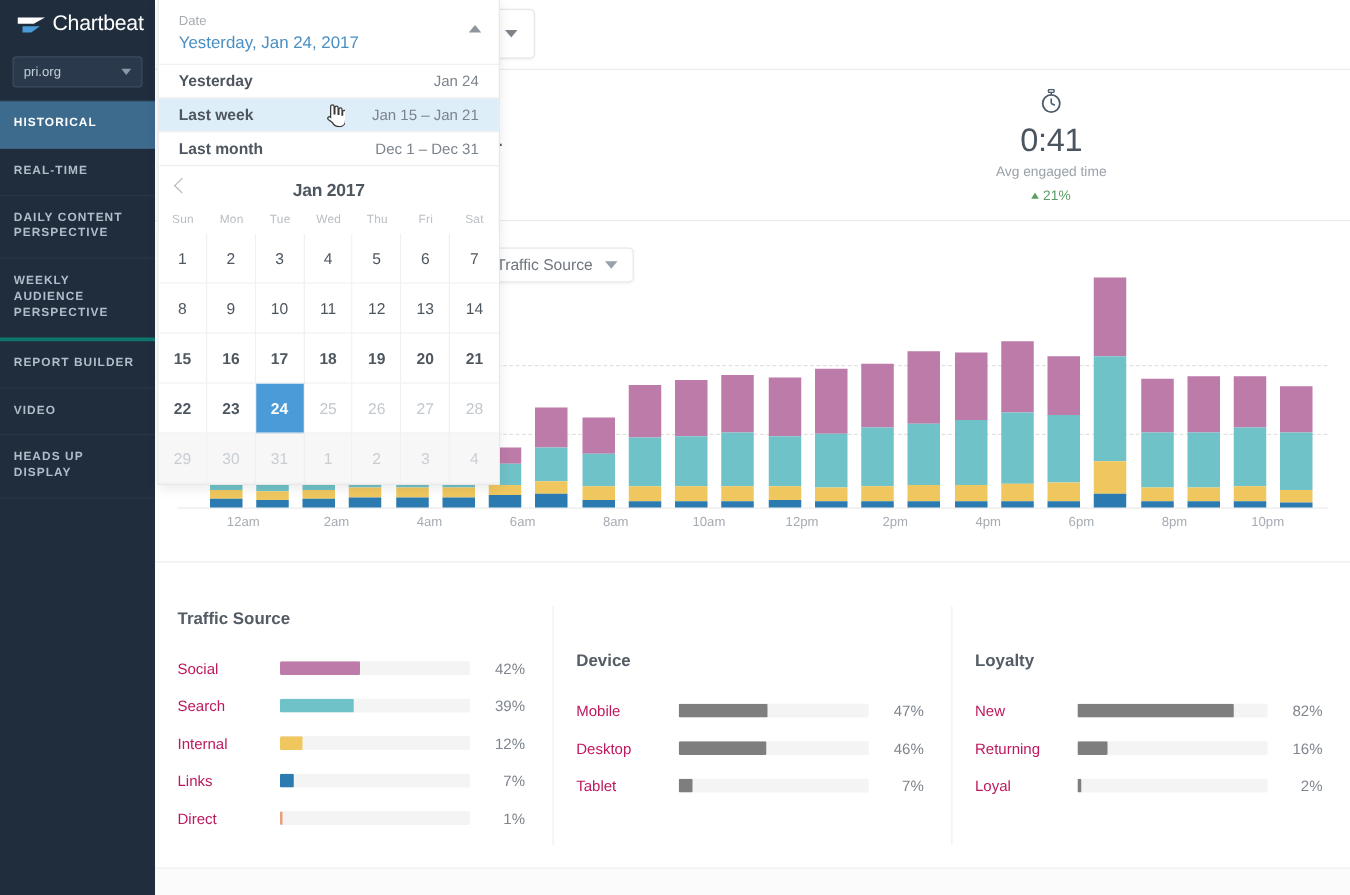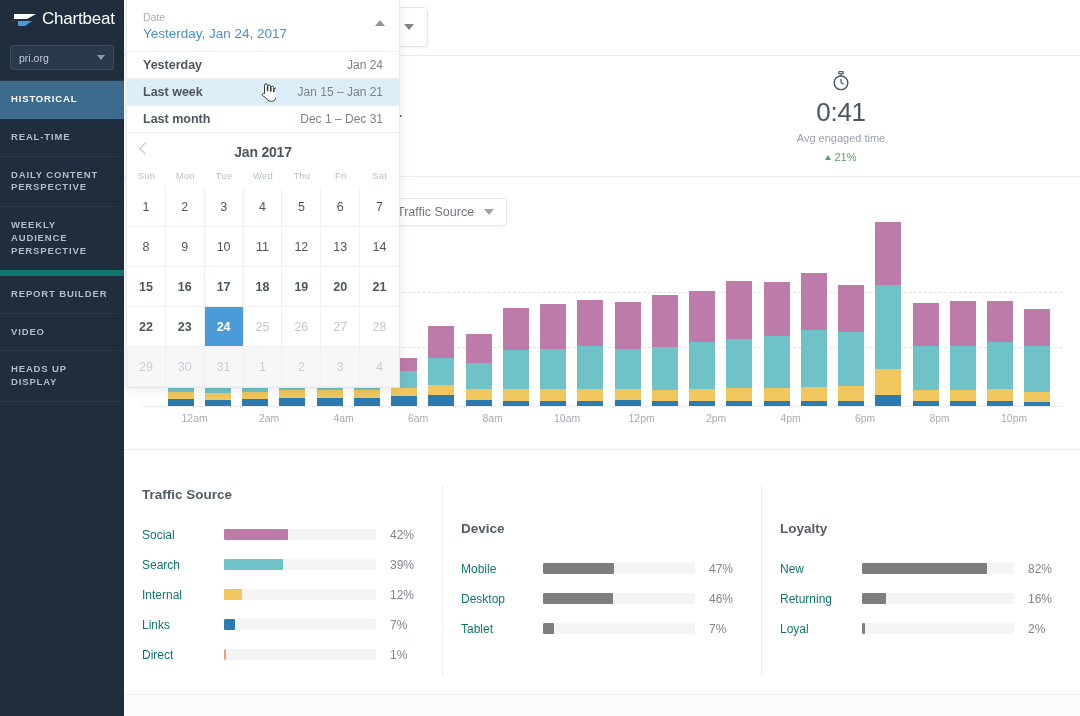--- a/index.html
+++ b/index.html
@@ -39,21 +39,21 @@
     border-right: 4px solid transparent; border-top: 5px solid #8b99a7;
   }
   .nav { border-top: 1px solid #2a3a4c; }
   .nav-item {
     color: #b2bdc9; font-size: 9.5px; letter-spacing: 0.85px;
     font-weight: bold; padding: 12px 12px 12px 11px;
     line-height: 1.35; cursor: pointer;
     border-bottom: 1px solid rgba(255,255,255,0.045);
   }
   .nav-item.active { background: #3d6b8e; color: #ffffff; }
-  .nav-group-sep { border-bottom: 6px solid #0f766e; }
+  .nav-group-sep { border-bottom: 3px solid #0f766e; }
 
   
   .topbar {
     position: absolute; left: 124px; top: 0; width: 956px; height: 56px;
     background: #ffffff; border-bottom: 1px solid #ececec;
   }
   .topbar-dd {
     position: absolute; left: 266px; top: 7px; width: 38px; height: 40px;
     background:#fff; border: 1px solid #e6e6e6; border-radius: 4px;
     box-shadow: 0 1px 2px rgba(0,0,0,0.05);
@@ -126,27 +126,27 @@
 
   
   .breakdowns {
     position: absolute; left: 124px; top: 451px; width: 956px; height: 225px;
     display: flex; background:#fff;
   }
   .bd-col { flex: 1 1 0; padding: 36px 22px 0 18px; position: relative; }
   .bd-col + .bd-col { border-left: 1px solid #efefef; margin-top: 34px; }
   .bd-title { font-size: 13.5px; color:#545c65; font-weight:bold; margin-bottom: 18px; }
   .bd-row { display:flex; align-items:center; height: 29px; margin-bottom: 1px; }
-  .bd-label { width: 82px; font-size: 12px; color:#0f766e; flex:0 0 auto; }
+  .bd-label { width: 82px; font-size: 12px; color:#be185d; flex:0 0 auto; }
   .bd-track {
     flex: 1 1 auto; height: 11px; background: #f4f4f4; border-radius:1px;
     position: relative; overflow: hidden; margin-right: 14px;
   }
   .bd-fill { position:absolute; left:0; top:0; bottom:0; border-radius:1px; }
-  .bd-pct { width: 30px; font-size: 12px; color:#7e858d; flex:0 0 auto; }
+  .bd-pct { width: 30px; text-align:right; font-size: 12px; color:#7e858d; flex:0 0 auto; }
 
   .footer-strip {
     position: absolute; left:124px; bottom:0; width: 956px; height: 22px;
     background: #fbfbfb; border-top: 1px solid #f0f0f0;
   }
 
   
   .datepicker {
     position: absolute; left: 126px; top: 0; width: 274px;
     background:#ffffff; border:1px solid #e8e8e8; border-top: none;

